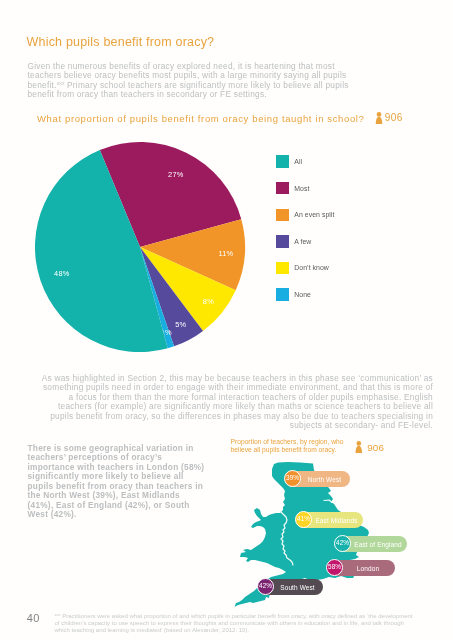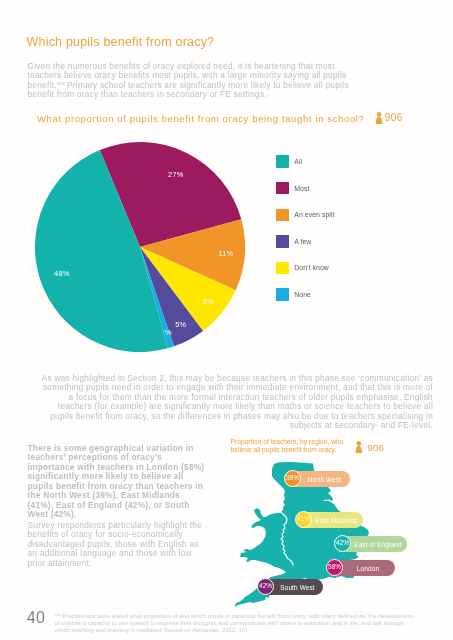--- a/index.html
+++ b/index.html
@@ -30,21 +30,21 @@
   .map-cap{position:absolute;left:230.5px;top:437.5px;width:118px;font-size:6.7px;letter-spacing:0;line-height:8.8px;color:#e9a33e;}
   .map-n{position:absolute;left:354.5px;top:440.5px;font-size:9.8px;letter-spacing:.2px;color:#e9a33e;white-space:nowrap;}
   .map-svg{position:absolute;left:0;top:0;}
 
   .pill{position:absolute;display:flex;align-items:center;}
   .pill .label{color:#ffffff;font-size:6.5px;letter-spacing:.1px;white-space:nowrap;text-align:center;flex:1 1 auto;padding-left:17px;padding-right:3px;}
   .badge{position:absolute;left:-1.2px;top:-1.2px;width:17.5px;height:17.5px;border-radius:50%;
          border:1.3px solid #ffffff;box-sizing:border-box;display:flex;align-items:center;justify-content:center;}
   .badge span{color:#ffffff;font-size:6.4px;letter-spacing:.05px;line-height:1;}
 
-  .pageno{position:absolute;left:26.8px;top:611.5px;font-size:16px;letter-spacing:.3px;line-height:12px;color:#808285;}
+  .pageno{position:absolute;left:26.8px;top:611.5px;font-size:11px;letter-spacing:.3px;line-height:12px;color:#808285;}
   .fnote{position:absolute;left:54.5px;top:612.5px;width:361px;font-size:6px;letter-spacing:0;line-height:7.1px;color:#c9cbcd;margin:0;}
   .fnote sup{font-size:4px;line-height:0;position:relative;top:-1.6px;vertical-align:baseline;}
 </style>
 </head>
 <body>
 
 <div class="page">
 
   <h1 class="h1">Which pupils benefit from oracy?</h1>
 
@@ -92,21 +92,20 @@
         <div class="lg-tx">Don’t know</div>
       </div>
       <div class="lg-row">
         <div class="lg-sw" style="background: rgb(25, 174, 226);"></div>
         <div class="lg-tx">None</div>
       </div>
     </div>
 
   <p class="body-txt para2">As was highlighted in Section 2, this may be because teachers in this phase see ‘communication’ as something pupils need in order to engage with their immediate environment, and that this is more of a focus for them than the more formal interaction teachers of older pupils emphasise. English teachers (for example) are significantly more likely than maths or science teachers to believe all pupils benefit from oracy, so the differences in phases may also be due to teachers specialising in subjects at secondary- and FE-level.</p>
   <p class="body-txt para3">There is some geographical variation in teachers’ perceptions of oracy’s importance with teachers in London (58%) significantly more likely to believe all pupils benefit from oracy than teachers in the North West (39%), East Midlands (41%), East of England (42%), or South West (42%).</p>
-  <p class="body-txt para4">Survey respondents particularly highlight the benefits of oracy for socio-economically disadvantaged pupils, those with English as an additional language and those with low prior attainment.</p>
 
   <div class="map-cap">Proportion of teachers, by region, who believe all pupils benefit from oracy.</div>
   <div class="map-n"><svg width="7.6" height="12" viewBox="0 0 15 24" style="vertical-align:-2.2px;margin-right:2.2px">
         <circle cx="7.5" cy="4.8" r="4.6" fill="#e9a33e"></circle>
         <path d="M1 24 C1 14.4 3.9 9.6 7.5 9.6 C11.1 9.6 14 14.4 14 24 Z" fill="#e9a33e"></path>
       </svg> <span>906</span></div>
 
   <svg class="map-svg" width="453" height="640">
       <path d="M272,469L274,464L278,462.5L288,462L300,462.5L313,463.5L314,470L316,474L319,478L322,481L325,484L329,488L331,491L328,493L331,496L333,499L331,502L334,504L336,507L338,510L341,512L344,515L341,517L337,518L340,520L345,520L350,521L354,523L359,525L364,527L368,530L369,533L367,537L364,540L362,544L360,548L357,552L356,555L359,557L355,559L350,560L346,563L350,566L354,569L356,573L353,578L347,578L341,576L335,578L329,577L323,579L317,580L311,581L305,578L299,580L293,581L287,579L282,582L277,583L273,587L270,593L269,598L266,597L265,600L261,601L257,602L253,603L250,602L246,603L242,604L238,605L234.5,607L236,603L239,602L242,600L245,597L248,595L251,593L254,591L257,588L260,586L262,583L265,581L268,579L271,577L275,576L279,575L283,574L286,572L283,570L279,568L275,567L271,565L267,563L263,562L259,561L255,560L251,560L248,562L246,561L248,558L245,557L240,557L241,553L246,552L243,550L247,549L251,550L254,548L257,546L260,544L263,541L265,537L266,533L265,529L263,527L260,526L257,526L253,528L251,527L253,524L256,522L259,521L261,520L259,518L257,516L255,513L254,510L257,508L260,510L261,514L263,517L266,517L269,515L272,514L276,513L280,513L283,510L283,507L285,505L283,502L285,499L284,495L285,491L283,488L280,485L277,482L274,479L272,476L272,472Z" fill="#16b2ab"></path>
       <path d="M280,511L282,513L284,515L286,517L287,520L286,523L284,525L285,528L283,530L284,532L282,534L283,537L281,539L283,541L282,544L284,546L283,549L285,551L284,553L286,555L287,558L290,560L292,562L293,565" fill="none" stroke="#f2fcfb" stroke-width="1.2" stroke-linejoin="round" stroke-linecap="round"></path>

